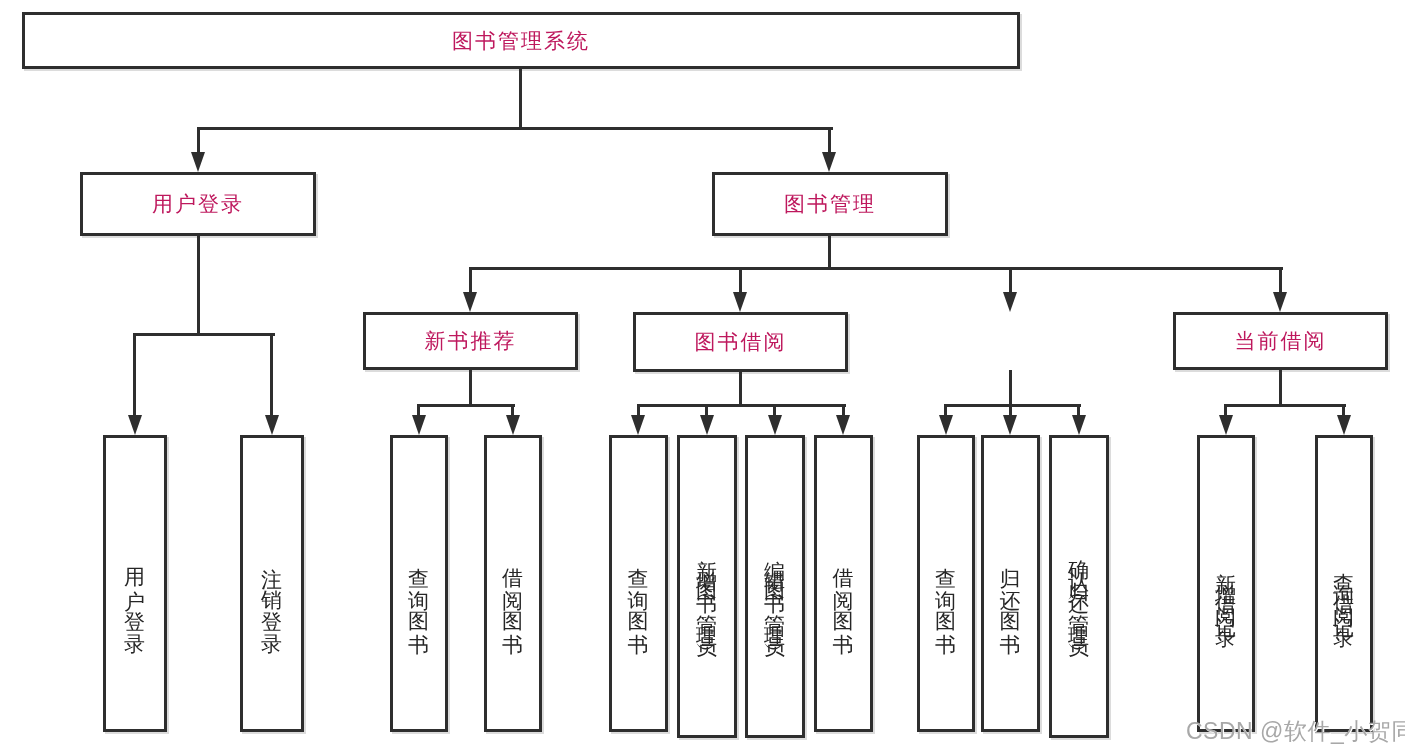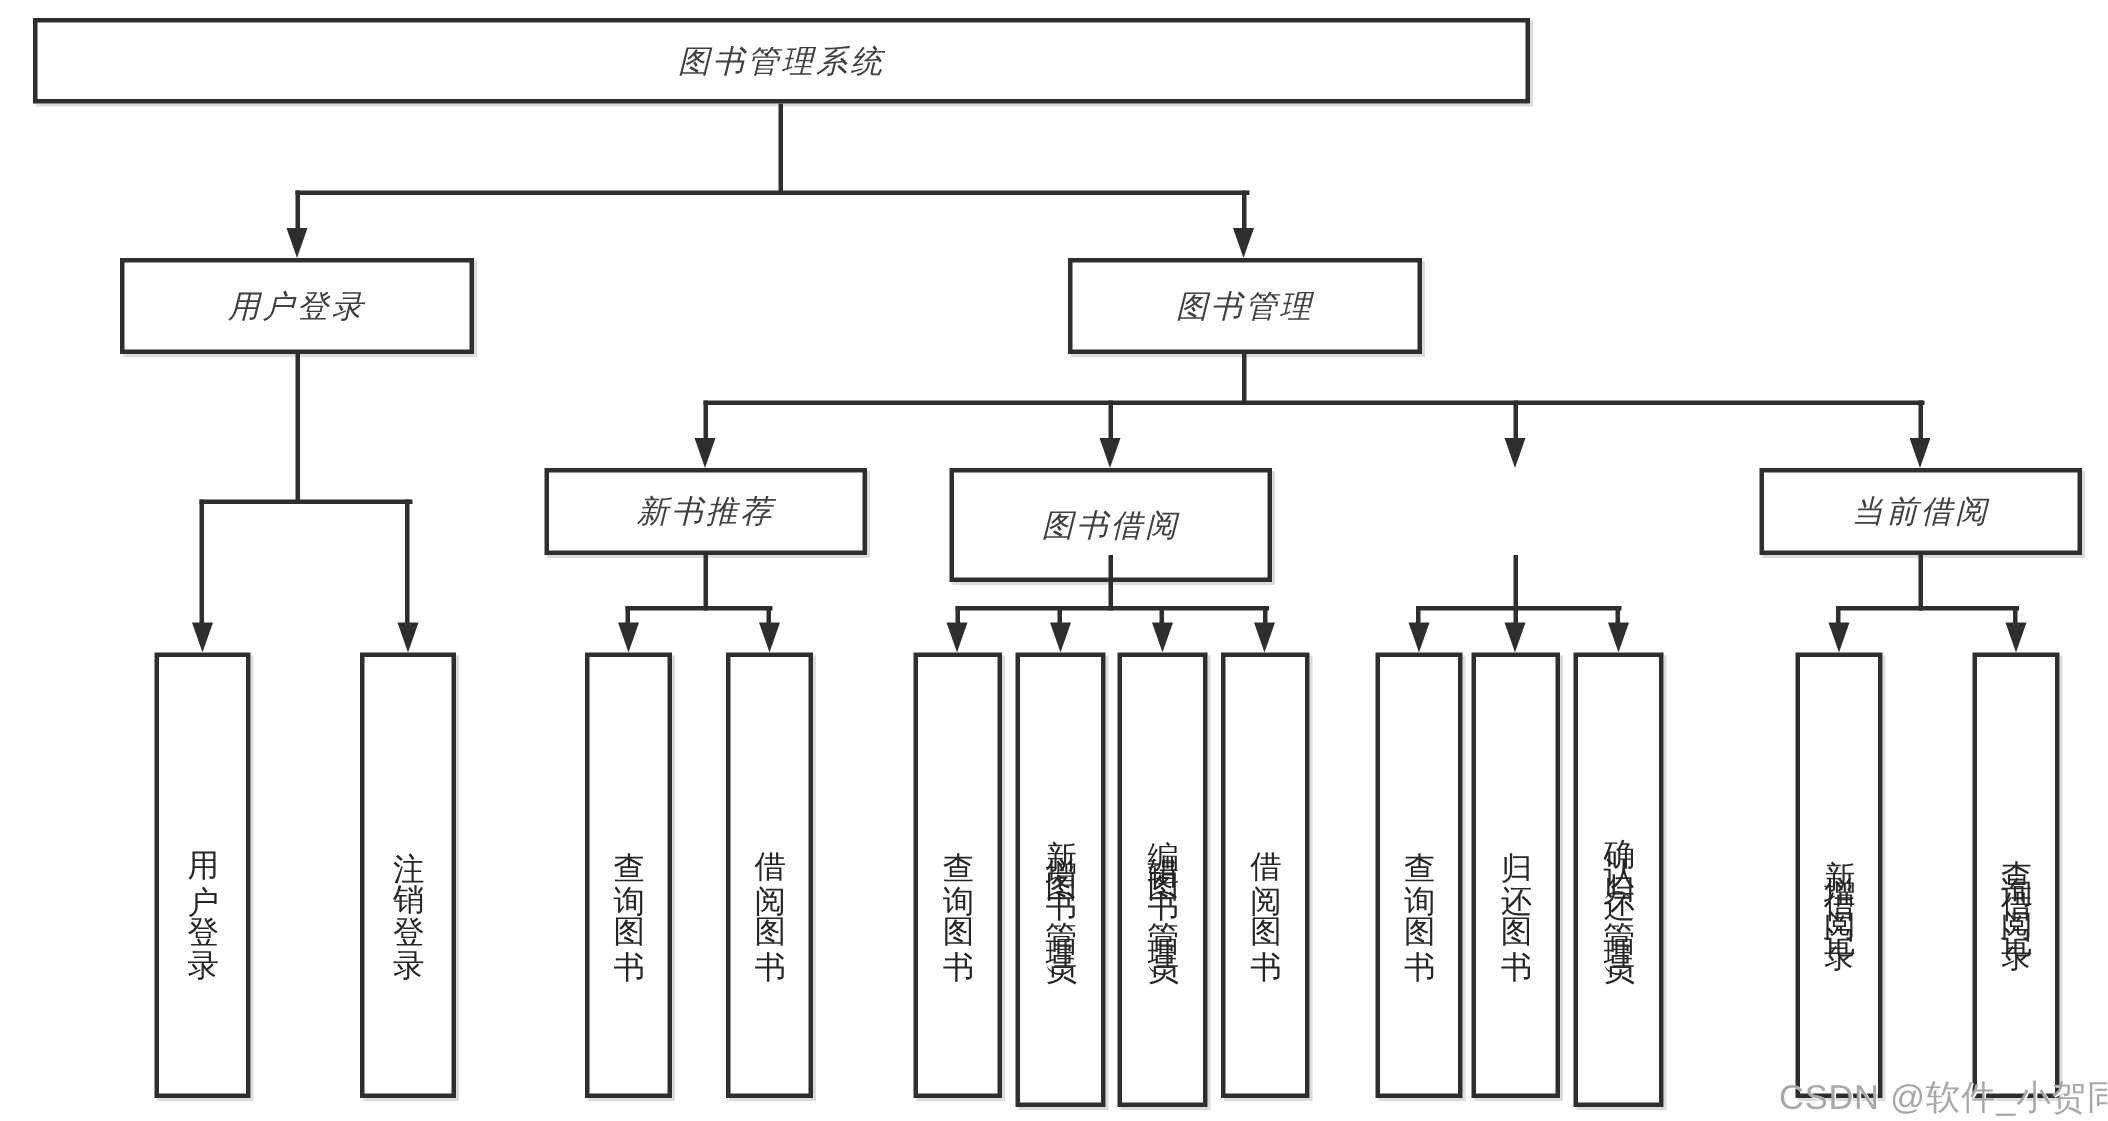--- a/index.html
+++ b/index.html
@@ -5,21 +5,21 @@
   html,body{margin:0;padding:0;background:#ffffff;}
   #stage{
     position:relative;width:1405px;height:747px;background:#ffffff;overflow:hidden;
     font-family:"Liberation Sans","DejaVu Sans",sans-serif;
   }
   .node{
     position:absolute;background:#ffffff;border:3px solid #2e2e2e;box-sizing:border-box;
     display:flex;align-items:center;justify-content:center;
     box-shadow:2px 2px 0 rgba(130,130,130,0.28);
   }
-  .h-label{font-size:21px;color:#404040;letter-spacing:2px;white-space:nowrap;font-style:italic;}
+  .h-label{font-size:21px;color:#be185d;letter-spacing:2px;white-space:nowrap;}
   .v-label{
     writing-mode:vertical-rl;text-orientation:mixed;
     font-size:21px;color:#262626;letter-spacing:22px;margin-bottom:-22px;line-height:1;
     white-space:nowrap;
   }
   .v-label.tight{letter-spacing:11px;margin-bottom:-11px;}
   .vline,.hline{position:absolute;background:#2e2e2e;}
   .vline{width:3px;}
   .hline{height:3px;}
   .arrow{
@@ -45,21 +45,21 @@
   <div class="node" style="left:80px;top:172px;width:236px;height:64px">
     <span class="h-label">用户登录</span>
   </div>
   <div class="node" style="left:712px;top:172px;width:236px;height:64px">
     <span class="h-label">图书管理</span>
   </div>
 
   <div class="node" style="left:363px;top:312px;width:215px;height:58px">
     <span class="h-label">新书推荐</span>
   </div>
-  <div class="node" style="left:633px;top:312px;width:215px;height:76px">
+  <div class="node" style="left:633px;top:312px;width:215px;height:60px">
     <span class="h-label">图书借阅</span>
   </div>
   <div class="node" style="left:1173px;top:312px;width:215px;height:58px">
     <span class="h-label">当前借阅</span>
   </div>
 
   <div class="node" style="left:103px;top:435px;width:64px;height:297px">
     <span class="v-label">用户登录</span>
   </div>
   <div class="node" style="left:240px;top:435px;width:64px;height:297px">

